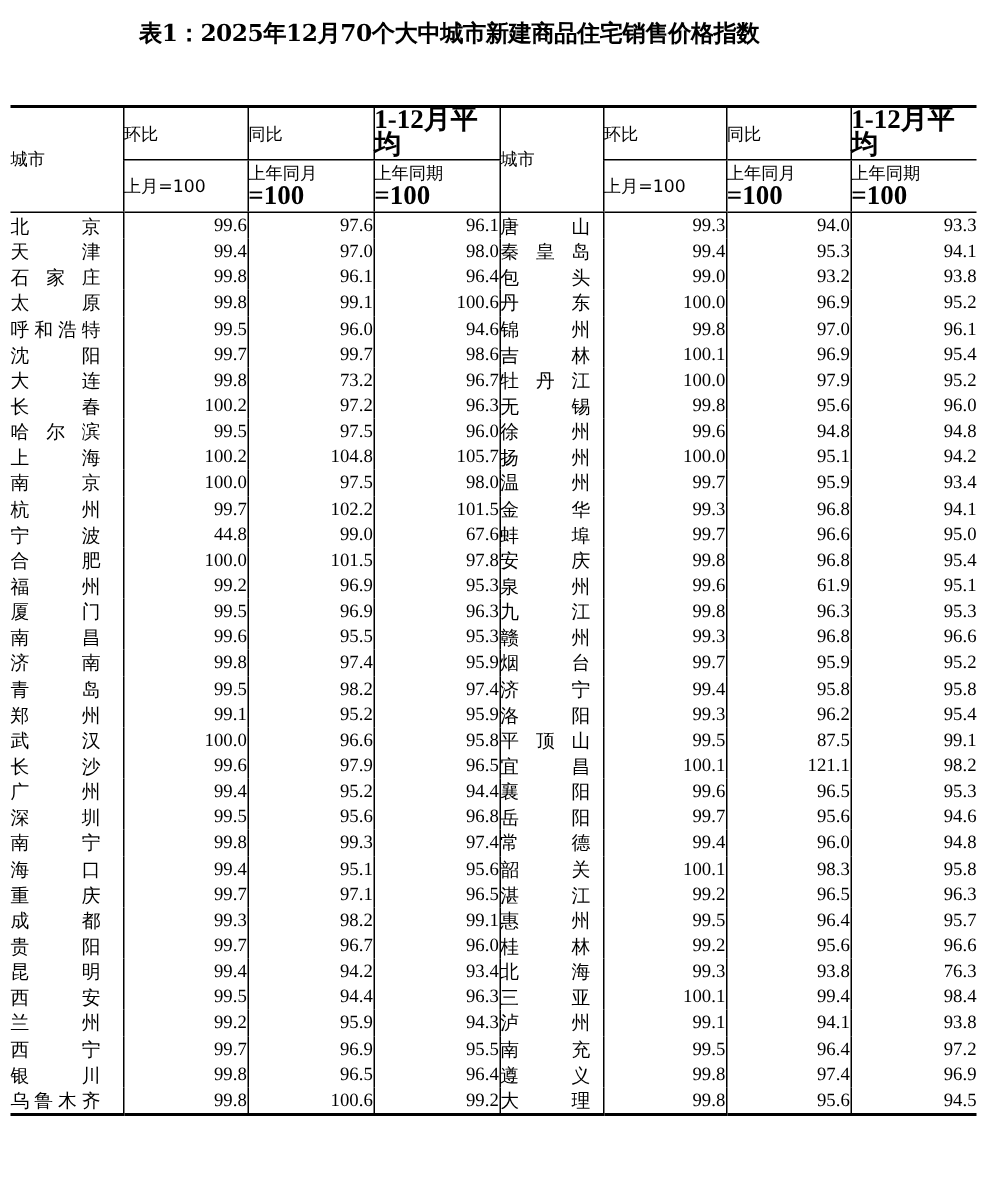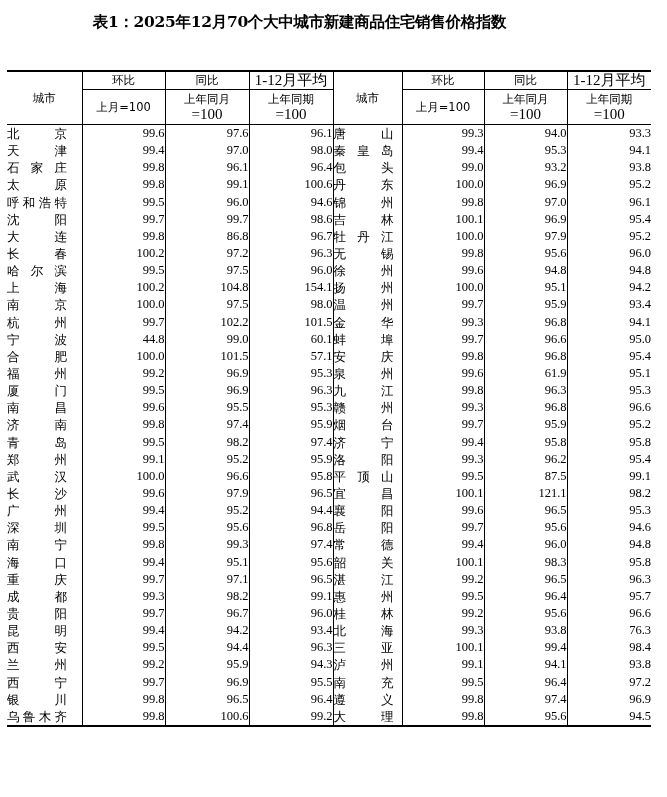--- a/index.html
+++ b/index.html
@@ -1,24 +1,24 @@
 <!DOCTYPE html>
 <html><head>
 <meta charset="utf-8">
 <style>
   html, body { margin: 0; padding: 0; background: #ffffff; }
   body { width: 667px; height: 797px; position: relative; overflow: hidden; font-family: "DejaVu Sans", sans-serif; color: #000; }
   .title { position: absolute; top: 12px; left: 0; width: 599px; text-align: center; font-family: "DejaVu Serif", serif; font-weight: bold; font-size: 15.5px; letter-spacing: -0.3px; }
   table.main { position: absolute; top: 70px; left: 7px; border-collapse: collapse; table-layout: fixed; width: 644px; }
   table.main td, table.main th { padding: 0; font-weight: normal; }
   .hdr-top { border-top: 2px solid #000; }
-  th { font-family: "DejaVu Sans", sans-serif; font-size: 11.5px; text-align: center; vertical-align: middle; line-height: 15px; }
+  th { font-family: "DejaVu Sans", sans-serif; font-size: 11.5px; text-align: left; vertical-align: middle; line-height: 15px; }
   th.h1 { height: 17px; border-bottom: 1px solid #000; }
   th.h2 { height: 34px; }
-  th .num { font-family: "Liberation Serif", serif; font-size: 15px; }
+  th .num { font-family: "Liberation Serif", serif; font-size: 18px; font-weight: bold; }
   tr.hr2 th { border-bottom: 1px solid #000; }
   td { height: 17.15px; font-size: 12.5px; line-height: 17px; }
   td.city { font-family: "DejaVu Sans", sans-serif; font-size: 12.5px; padding-left: 10px; padding-right: 6px; white-space: nowrap; }
   td.city .cw { display: flex; justify-content: space-between; width: 60px; }
   td.val { font-family: "Liberation Serif", serif; text-align: right; padding-right: 3px; border-left: 1px solid #000; }
   .vl { border-left: 1px solid #000; }
   tr.last td { border-bottom: 2px solid #000; }
   td.r-city { border-left: 1px solid #000; }
 </style>
 </head>
@@ -183,21 +183,21 @@
         <td class="val">95.4</td>
       </tr>
       <tr>
         <td class="city">
           <div class="cw">
             <span>大</span>
             <span>连</span>
           </div>
         </td>
         <td class="val">99.8</td>
-        <td class="val">86.8</td>
+        <td class="val">73.2</td>
         <td class="val">96.7</td>
         <td class="city r-city">
           <div class="cw">
             <span>牡</span>
             <span>丹</span>
             <span>江</span>
           </div>
         </td>
         <td class="val">100.0</td>
         <td class="val">97.9</td>
@@ -246,21 +246,21 @@
       </tr>
       <tr>
         <td class="city">
           <div class="cw">
             <span>上</span>
             <span>海</span>
           </div>
         </td>
         <td class="val">100.2</td>
         <td class="val">104.8</td>
-        <td class="val">154.1</td>
+        <td class="val">105.7</td>
         <td class="city r-city">
           <div class="cw">
             <span>扬</span>
             <span>州</span>
           </div>
         </td>
         <td class="val">100.0</td>
         <td class="val">95.1</td>
         <td class="val">94.2</td>
       </tr>
@@ -306,41 +306,41 @@
       </tr>
       <tr>
         <td class="city">
           <div class="cw">
             <span>宁</span>
             <span>波</span>
           </div>
         </td>
         <td class="val">44.8</td>
         <td class="val">99.0</td>
-        <td class="val">60.1</td>
+        <td class="val">67.6</td>
         <td class="city r-city">
           <div class="cw">
             <span>蚌</span>
             <span>埠</span>
           </div>
         </td>
         <td class="val">99.7</td>
         <td class="val">96.6</td>
         <td class="val">95.0</td>
       </tr>
       <tr>
         <td class="city">
           <div class="cw">
             <span>合</span>
             <span>肥</span>
           </div>
         </td>
         <td class="val">100.0</td>
         <td class="val">101.5</td>
-        <td class="val">57.1</td>
+        <td class="val">97.8</td>
         <td class="city r-city">
           <div class="cw">
             <span>安</span>
             <span>庆</span>
           </div>
         </td>
         <td class="val">99.8</td>
         <td class="val">96.8</td>
         <td class="val">95.4</td>
       </tr>

